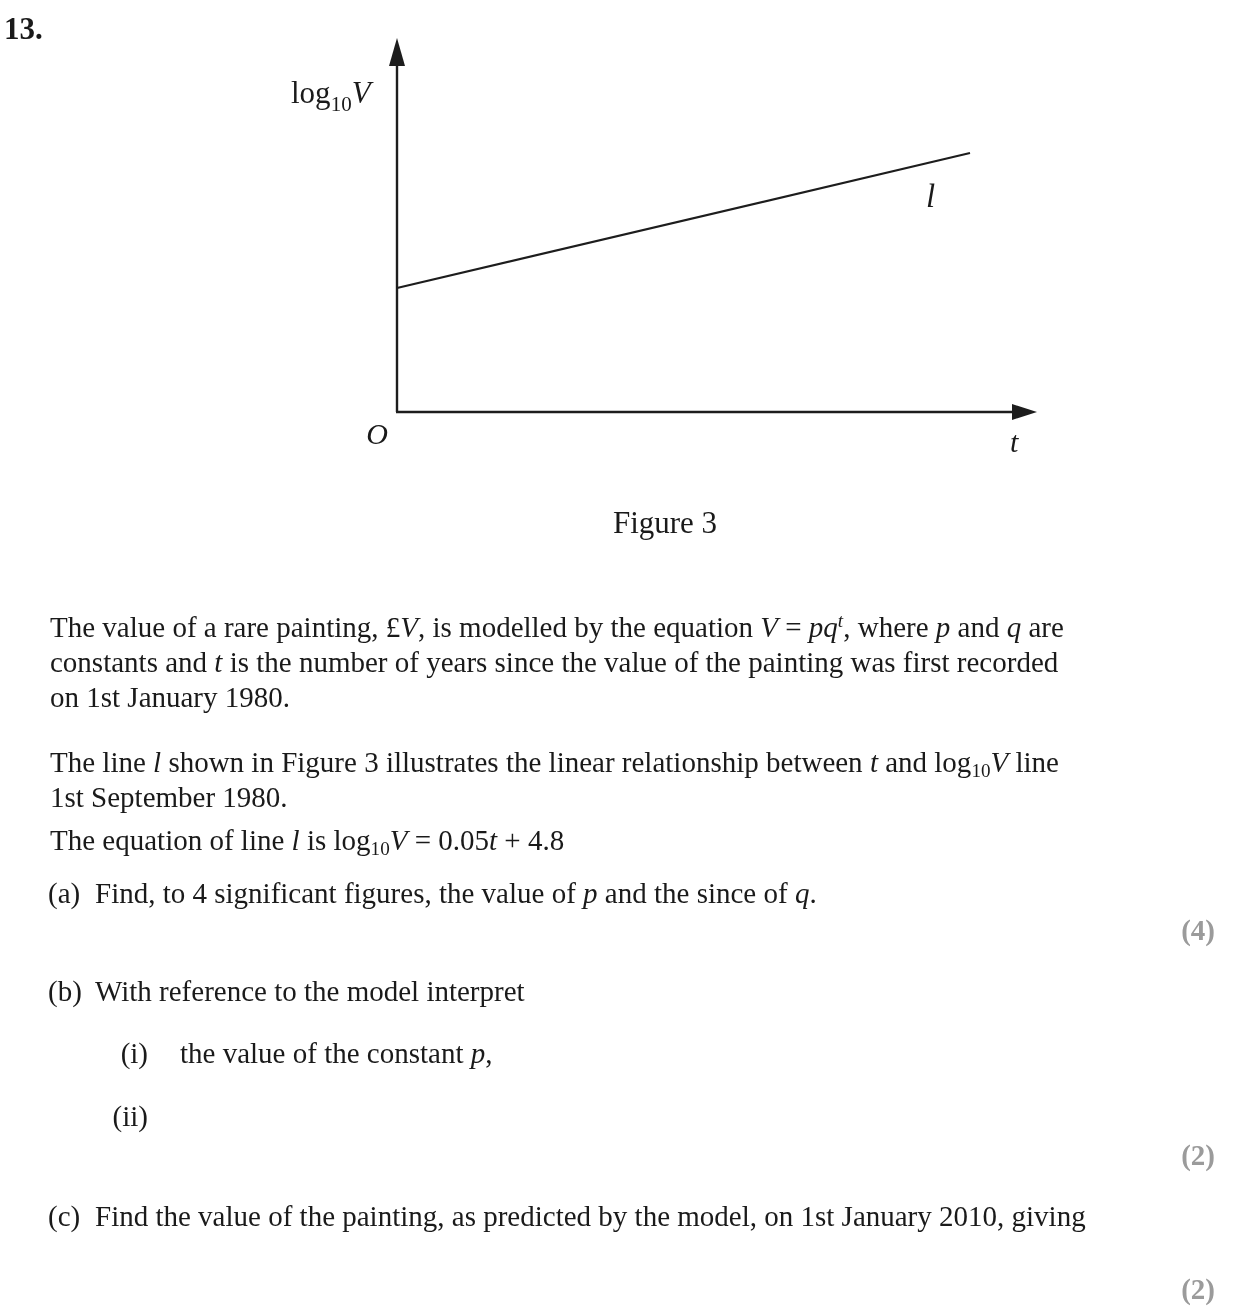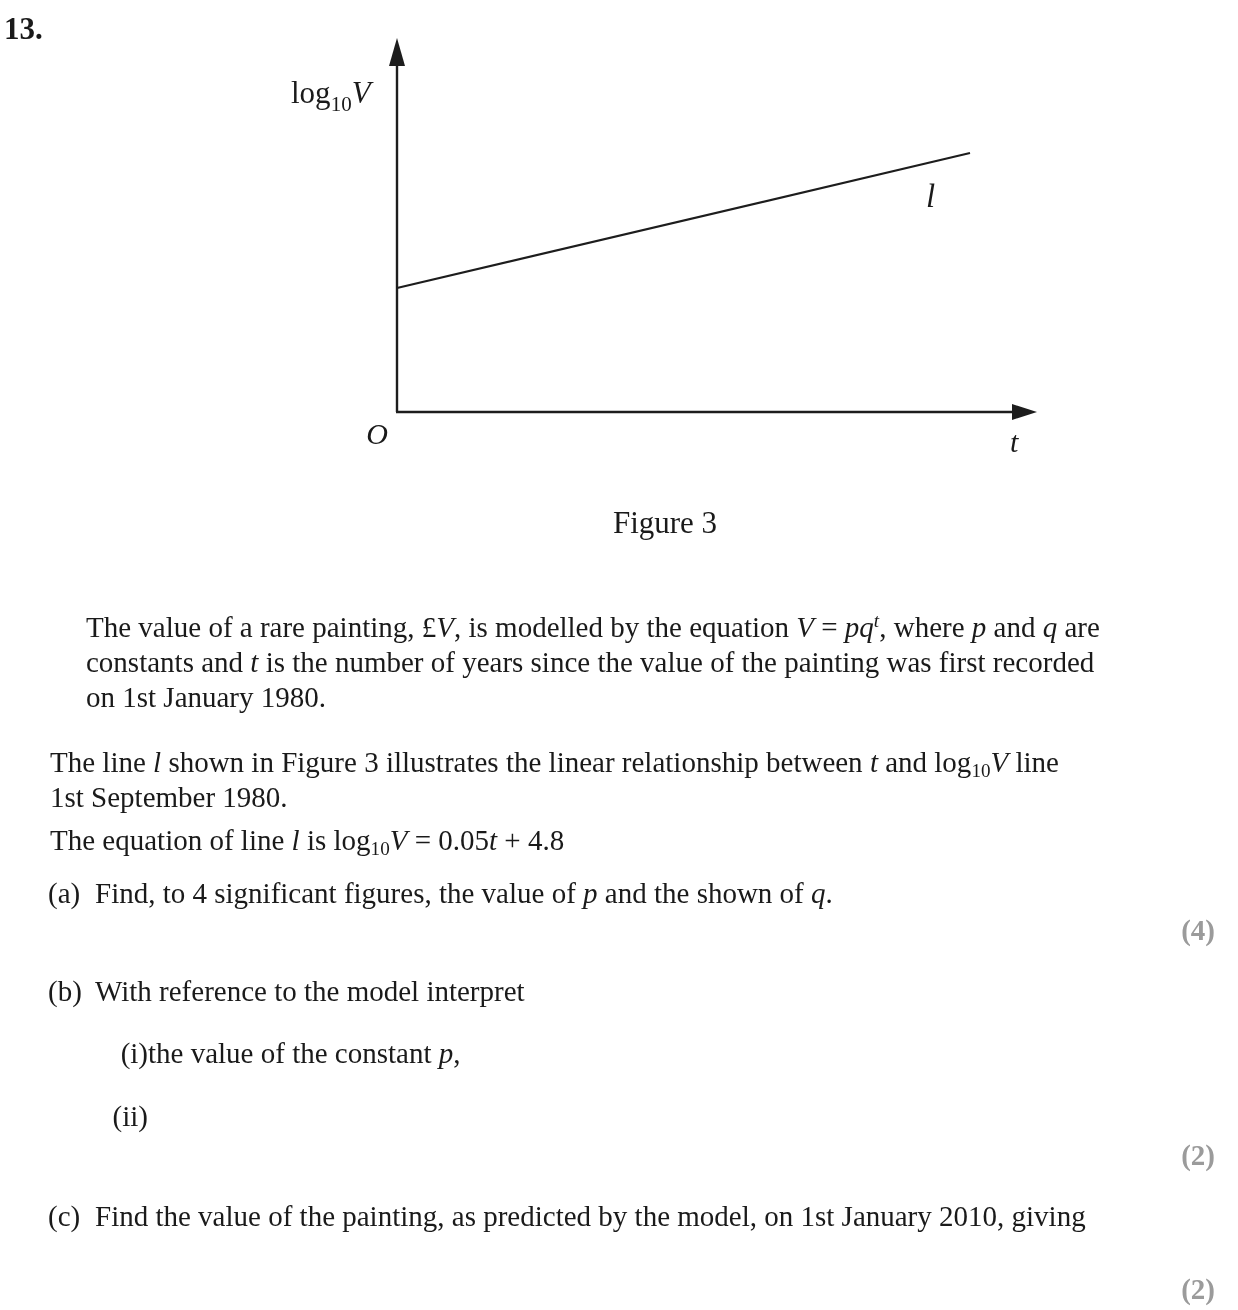--- a/index.html
+++ b/index.html
@@ -6,32 +6,32 @@
   body{
     width:1238px;height:1310px;background:#ffffff;overflow:hidden;position:relative;
     font-family:"Liberation Serif","DejaVu Serif",serif;color:#1a1a1a;
     font-size:29px;line-height:35px;
   }
   .abs{position:absolute;}
   .qnum{left:4px;top:12px;font-weight:bold;font-size:31px;line-height:34px;}
   .figure-svg{left:0;top:0;width:1238px;height:470px;}
   .caption{left:465px;top:505px;width:400px;text-align:center;font-weight:normal;font-size:31px;}
   .para{left:50px;width:1145px;}
-  .p1{top:581px;margin-left:36px;}
+  .p1{top:581px;}
   .p2{top:716px;}
   .p3{top:794px;}
   .item{left:48px;right:40px;display:flex;align-items:flex-start;}
   .item .lbl{flex:0 0 47px;}
   .item .txt{flex:1;}
   .item-a{top:876px;}
   .item-b{top:974px;}
   .item-c{top:1199px;}
   .subitem{left:0;right:40px;display:flex;align-items:flex-start;}
   .sublbl{flex:0 0 148px;text-align:right;}
-  .subtxt{}
+  .subtxt{margin-left:32px;}
   .sub-i{top:1036px;}
   .sub-ii{top:1099px;}
   .mark{right:23px;font-weight:bold;color:#9b9b9b;text-align:right;}
   .mark-a{top:913px;}
   .mark-b{top:1138px;}
   .mark-c{top:1272px;}
   .seg-i{font-style:italic;}
   .seg-sup{font-size:0.66em;position:relative;top:-0.5em;line-height:0;}
   .seg-sub{font-size:0.66em;position:relative;top:0.28em;line-height:0;}
   .svg-ser{font-family:"Liberation Serif","DejaVu Serif",serif;fill:#1a1a1a;}
@@ -62,21 +62,21 @@
 </svg>
 
 <div class="abs caption">Figure 3</div>
 
 <p class="abs para p1"><span>The value of a rare painting, £</span><span class="seg-i">V</span><span>, is modelled by the equation </span><span class="seg-i">V</span><span> = </span><span class="seg-i">pq</span><span class="seg-i seg-sup">t</span><span>, where </span><span class="seg-i">p</span><span> and </span><span class="seg-i">q</span><span> are</span><br><span>constants and </span><span class="seg-i">t</span><span> is the number of years since the value of the painting was first recorded</span><br><span>on 1st January 1980.</span></p>
 <p class="abs para p2"><span>The line </span><span class="seg-i">l</span><span> shown in Figure 3 illustrates the linear relationship between </span><span class="seg-i">t</span><span> and log</span><span class="seg-sub">10</span><span class="seg-i">V</span><span> line</span><br><span>1st September 1980.</span></p>
 <p class="abs para p3"><span>The equation of line </span><span class="seg-i">l</span><span> is log</span><span class="seg-sub">10</span><span class="seg-i">V</span><span> = 0.05</span><span class="seg-i">t</span><span> + 4.8</span></p>
 
 <div class="abs item item-a">
   <span class="lbl">(a)</span>
-  <div class="txt"><span>Find, to 4 significant figures, the value of </span><span class="seg-i">p</span><span> and the shown of </span><span class="seg-i">q</span><span>.</span></div>
+  <div class="txt"><span>Find, to 4 significant figures, the value of </span><span class="seg-i">p</span><span> and the since of </span><span class="seg-i">q</span><span>.</span></div>
 </div>
 <div class="abs mark mark-a">(4)</div>
 
 <div class="abs item item-b">
   <span class="lbl">(b)</span>
   <div class="txt"><span>With reference to the model interpret</span></div>
 </div>
 
 <div class="abs subitem sub-i">
   <span class="sublbl">(i)</span>

